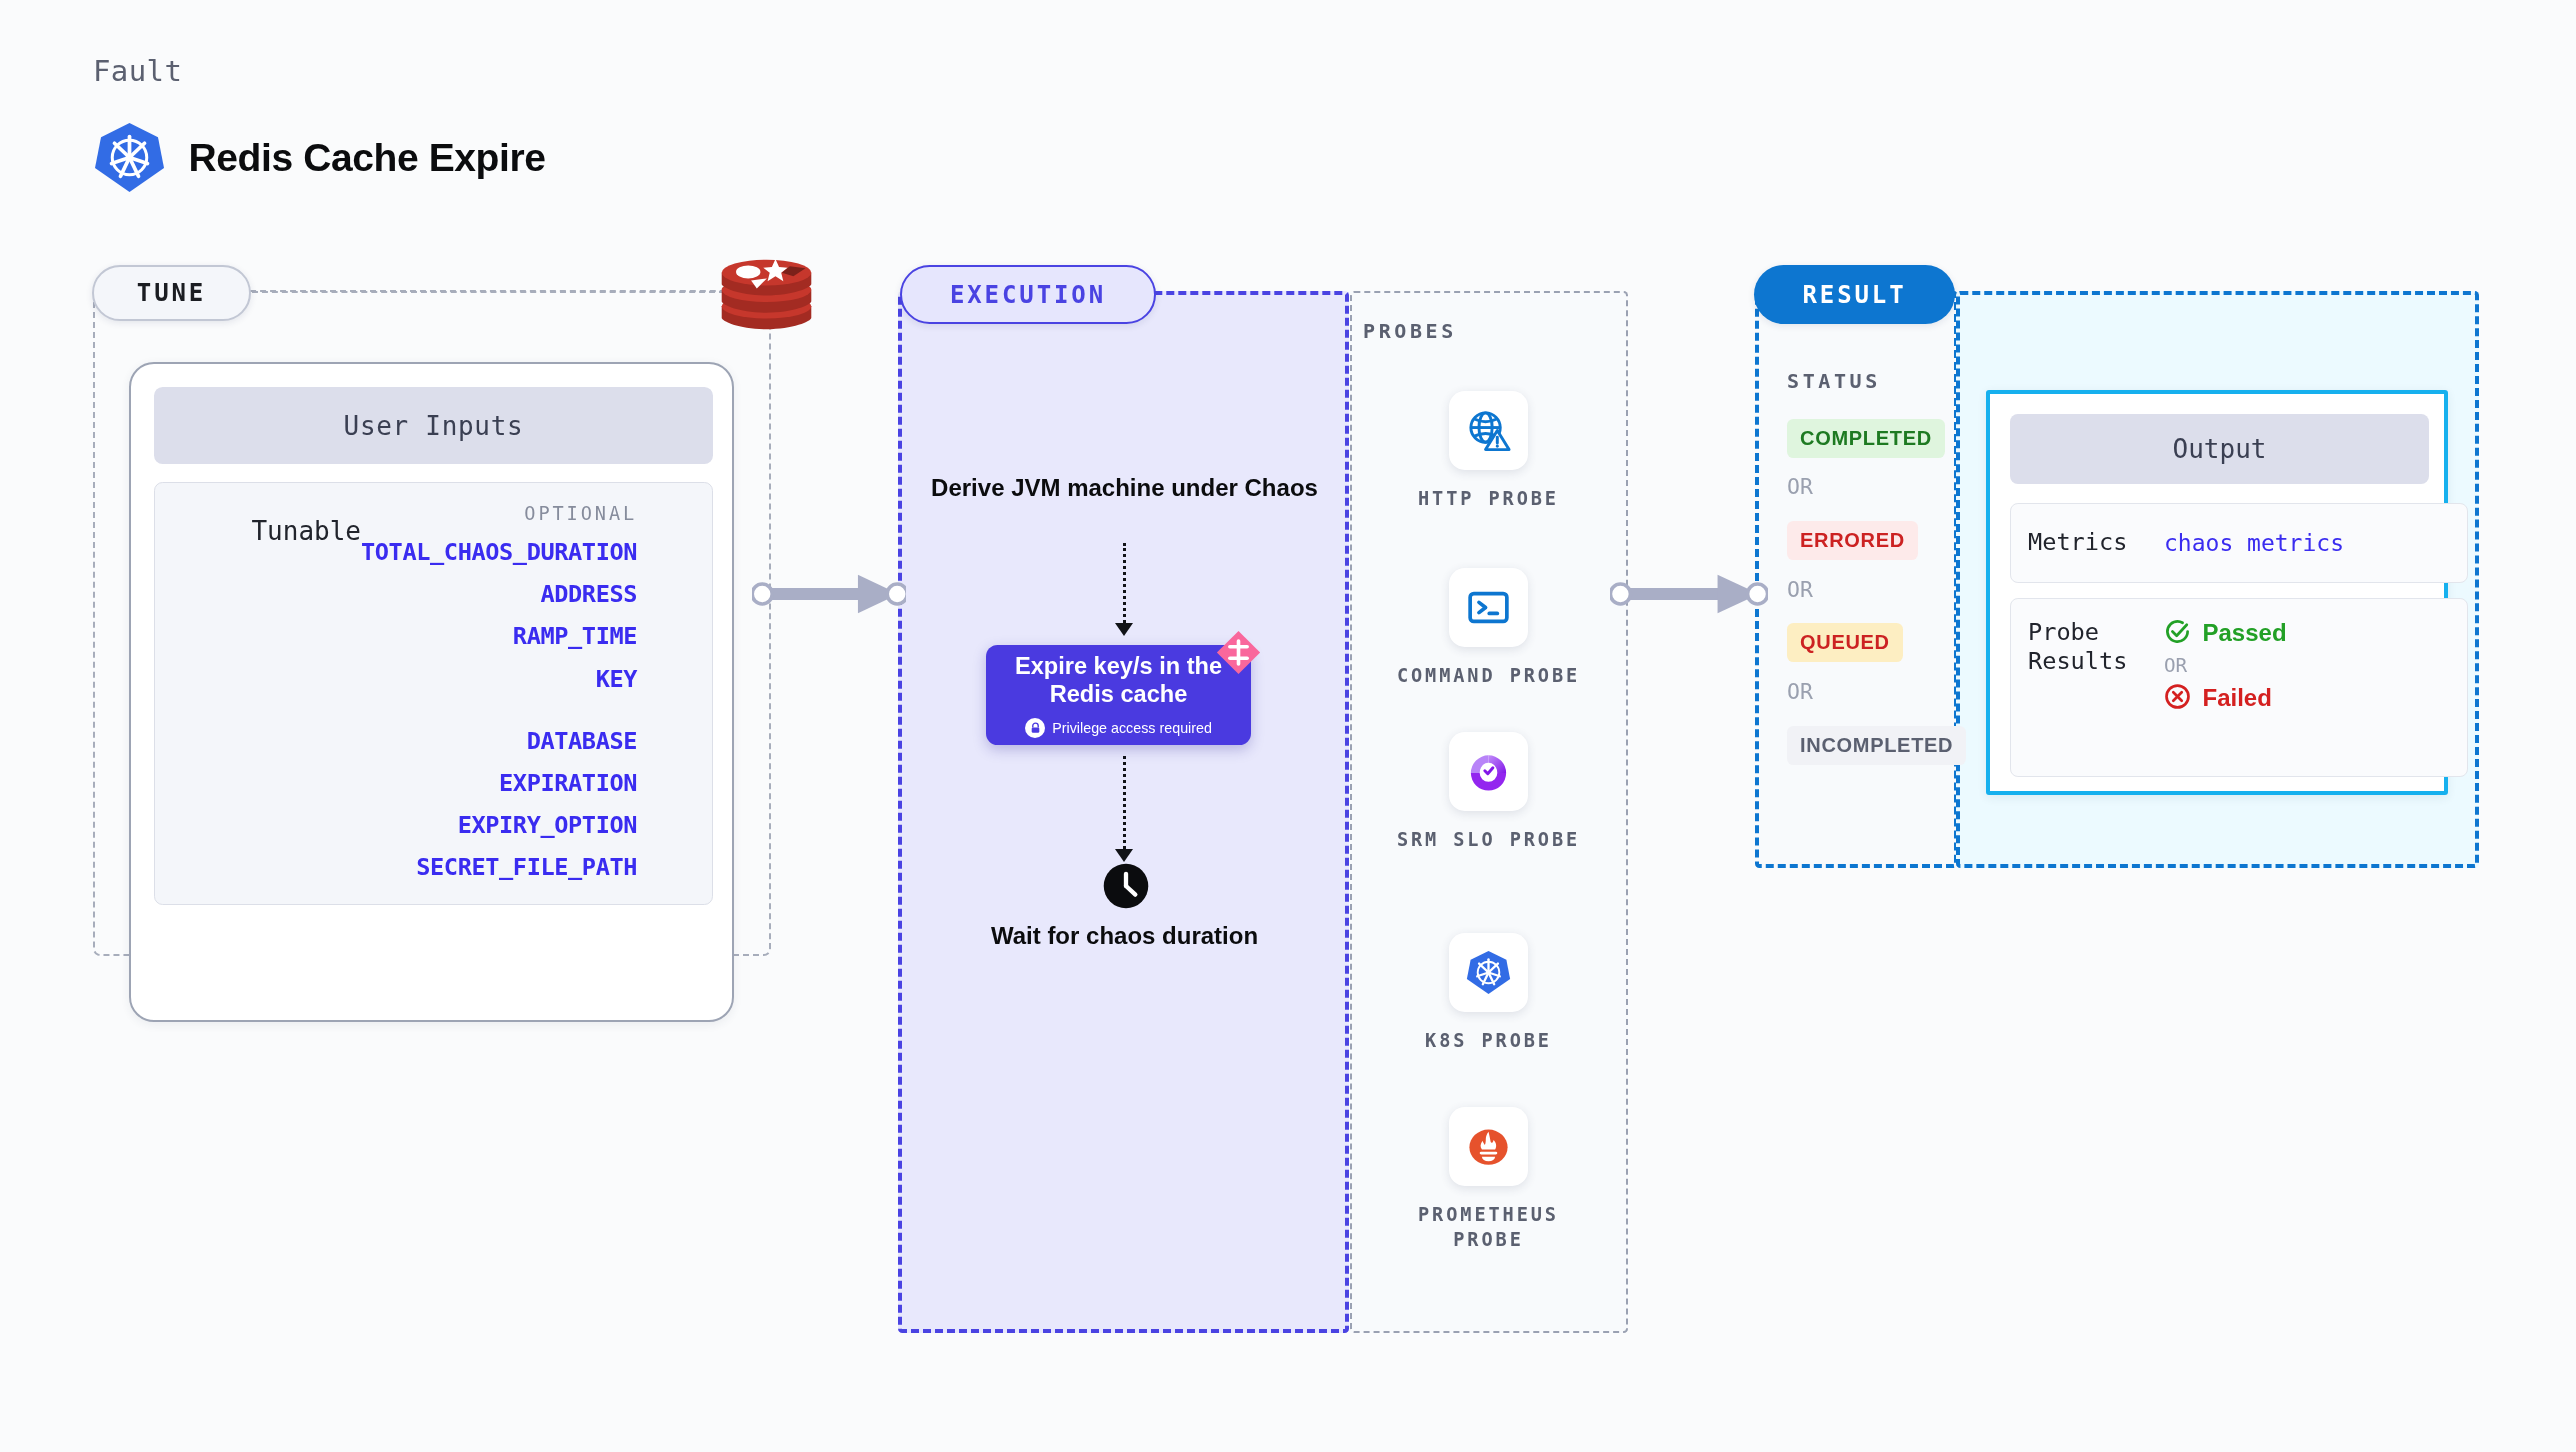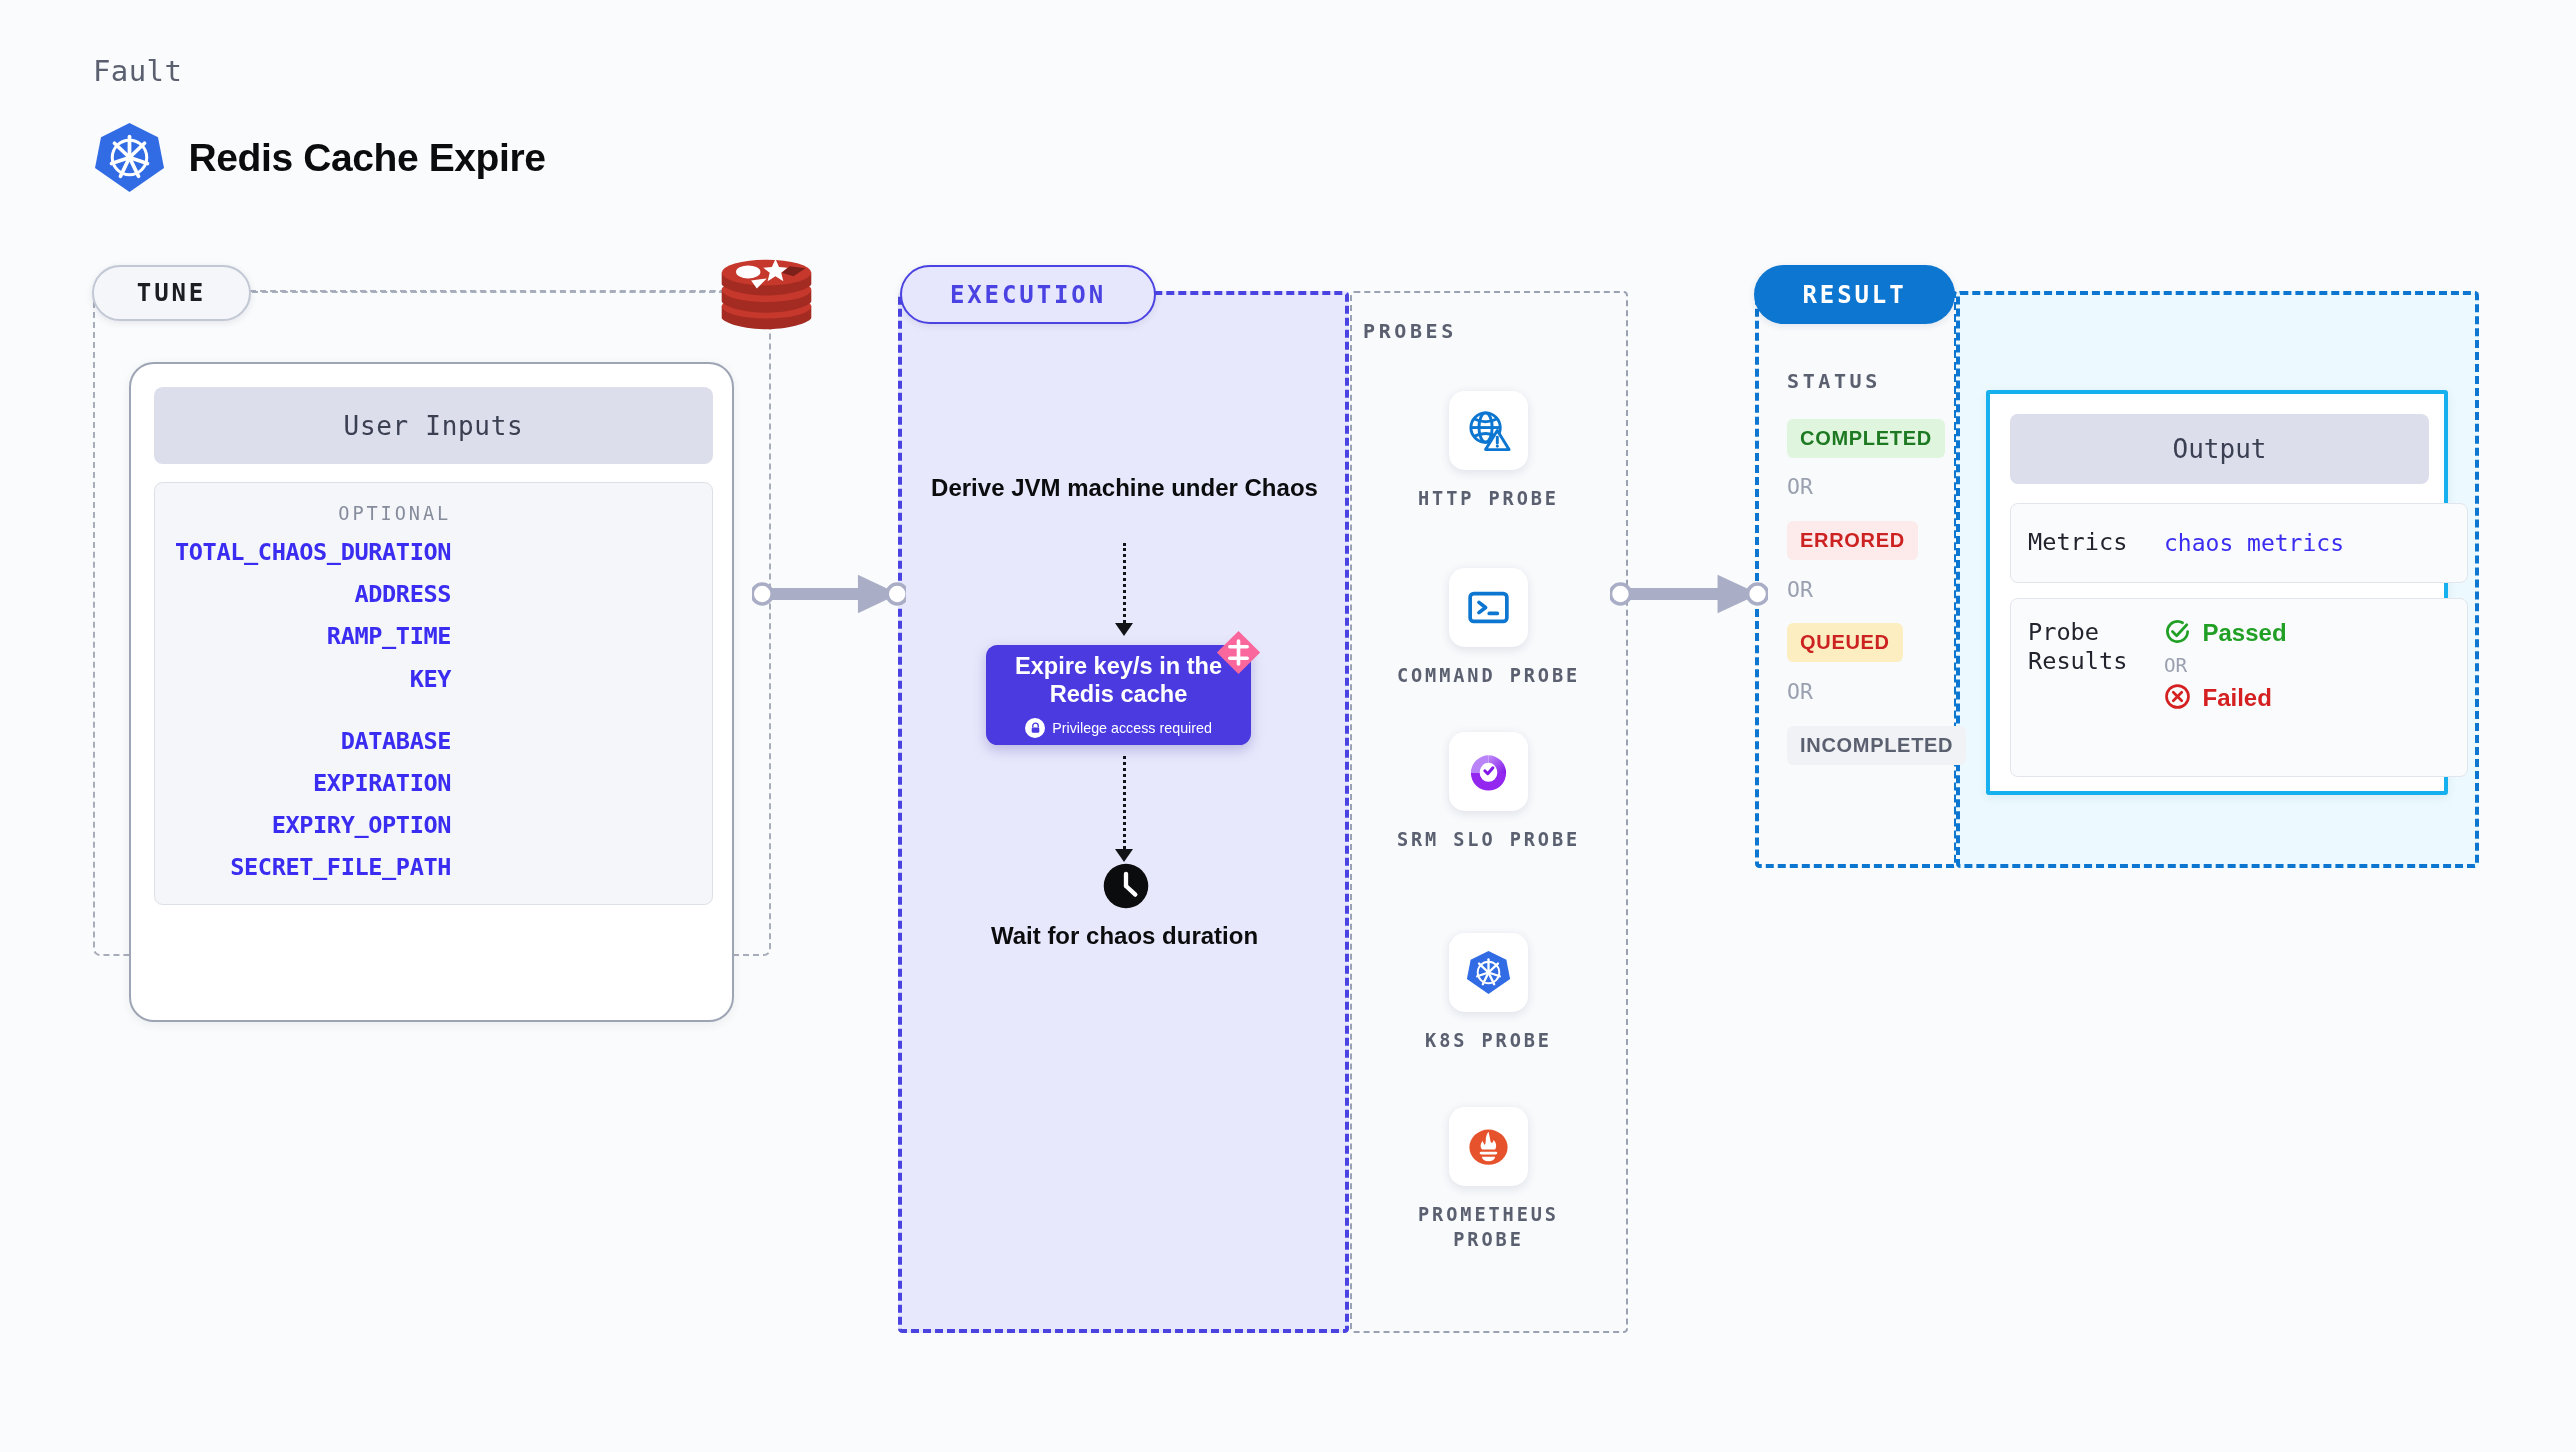--- a/index.html
+++ b/index.html
@@ -268,20 +268,21 @@
         <polygon points="80,14 85,25 97,26 88,33 91,45 80,38 69,45 72,33 63,26 75,25" fill="#fff"></polygon>
         <polygon points="46,44 68,41 54,55" fill="#fff"></polygon>
         <polygon points="100,24 122,27 105,38 89,33" fill="#7b211a"></polygon>
       </g>
     </svg>
   </span>
 
   <div class="tune-card">
     <div class="ui-head">User Inputs</div>
     <div class="tune-body">
+      <div class="tune-label">Tunable</div>
       <div class="tune-list">
         <div class="tune-optional">OPTIONAL</div>
         <div class="tune-item">TOTAL_CHAOS_DURATION</div>
         <div class="tune-item">ADDRESS</div>
         <div class="tune-item">RAMP_TIME</div>
         <div class="tune-item">KEY</div>
         <div class="tune-item gap">DATABASE</div>
         <div class="tune-item">EXPIRATION</div>
         <div class="tune-item">EXPIRY_OPTION</div>
         <div class="tune-item">SECRET_FILE_PATH</div>

